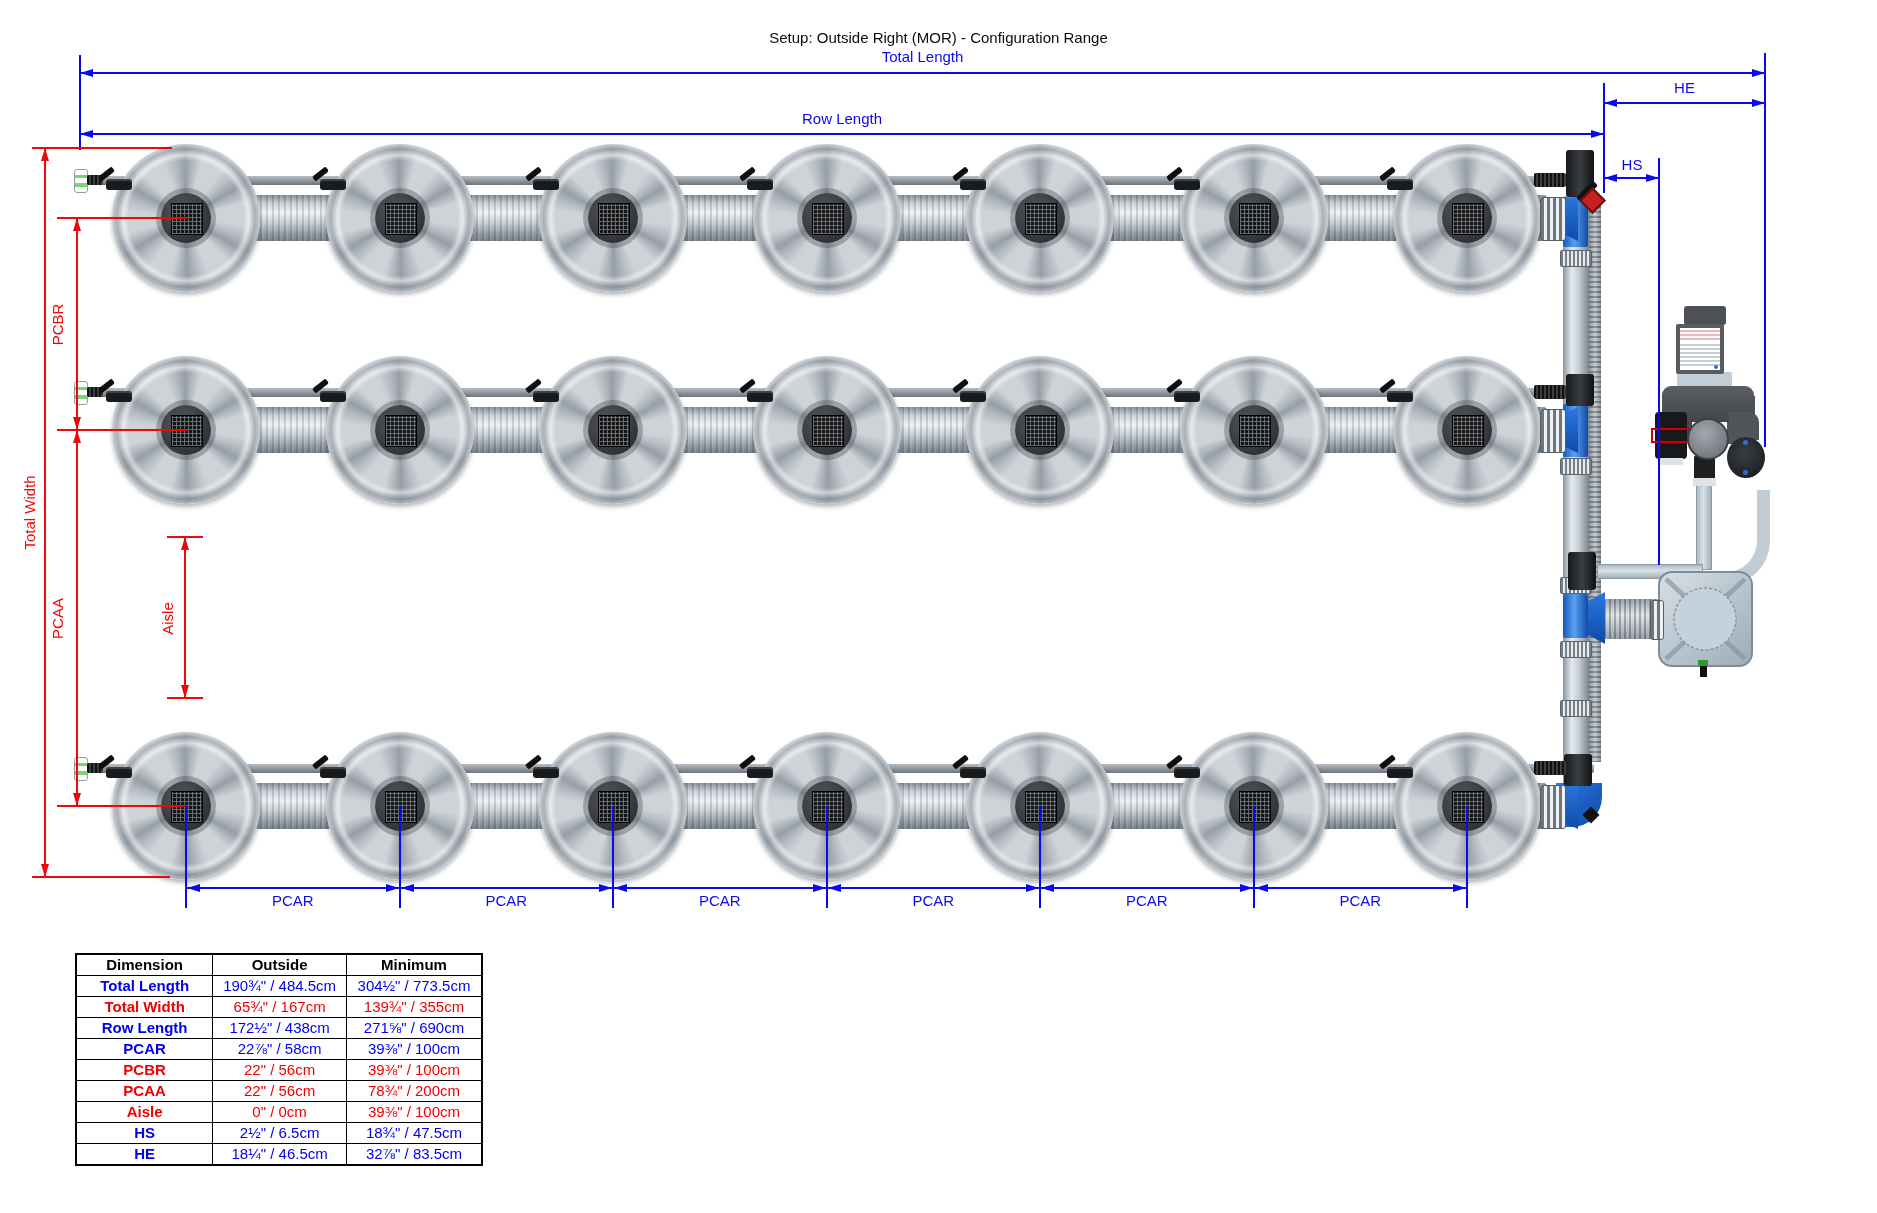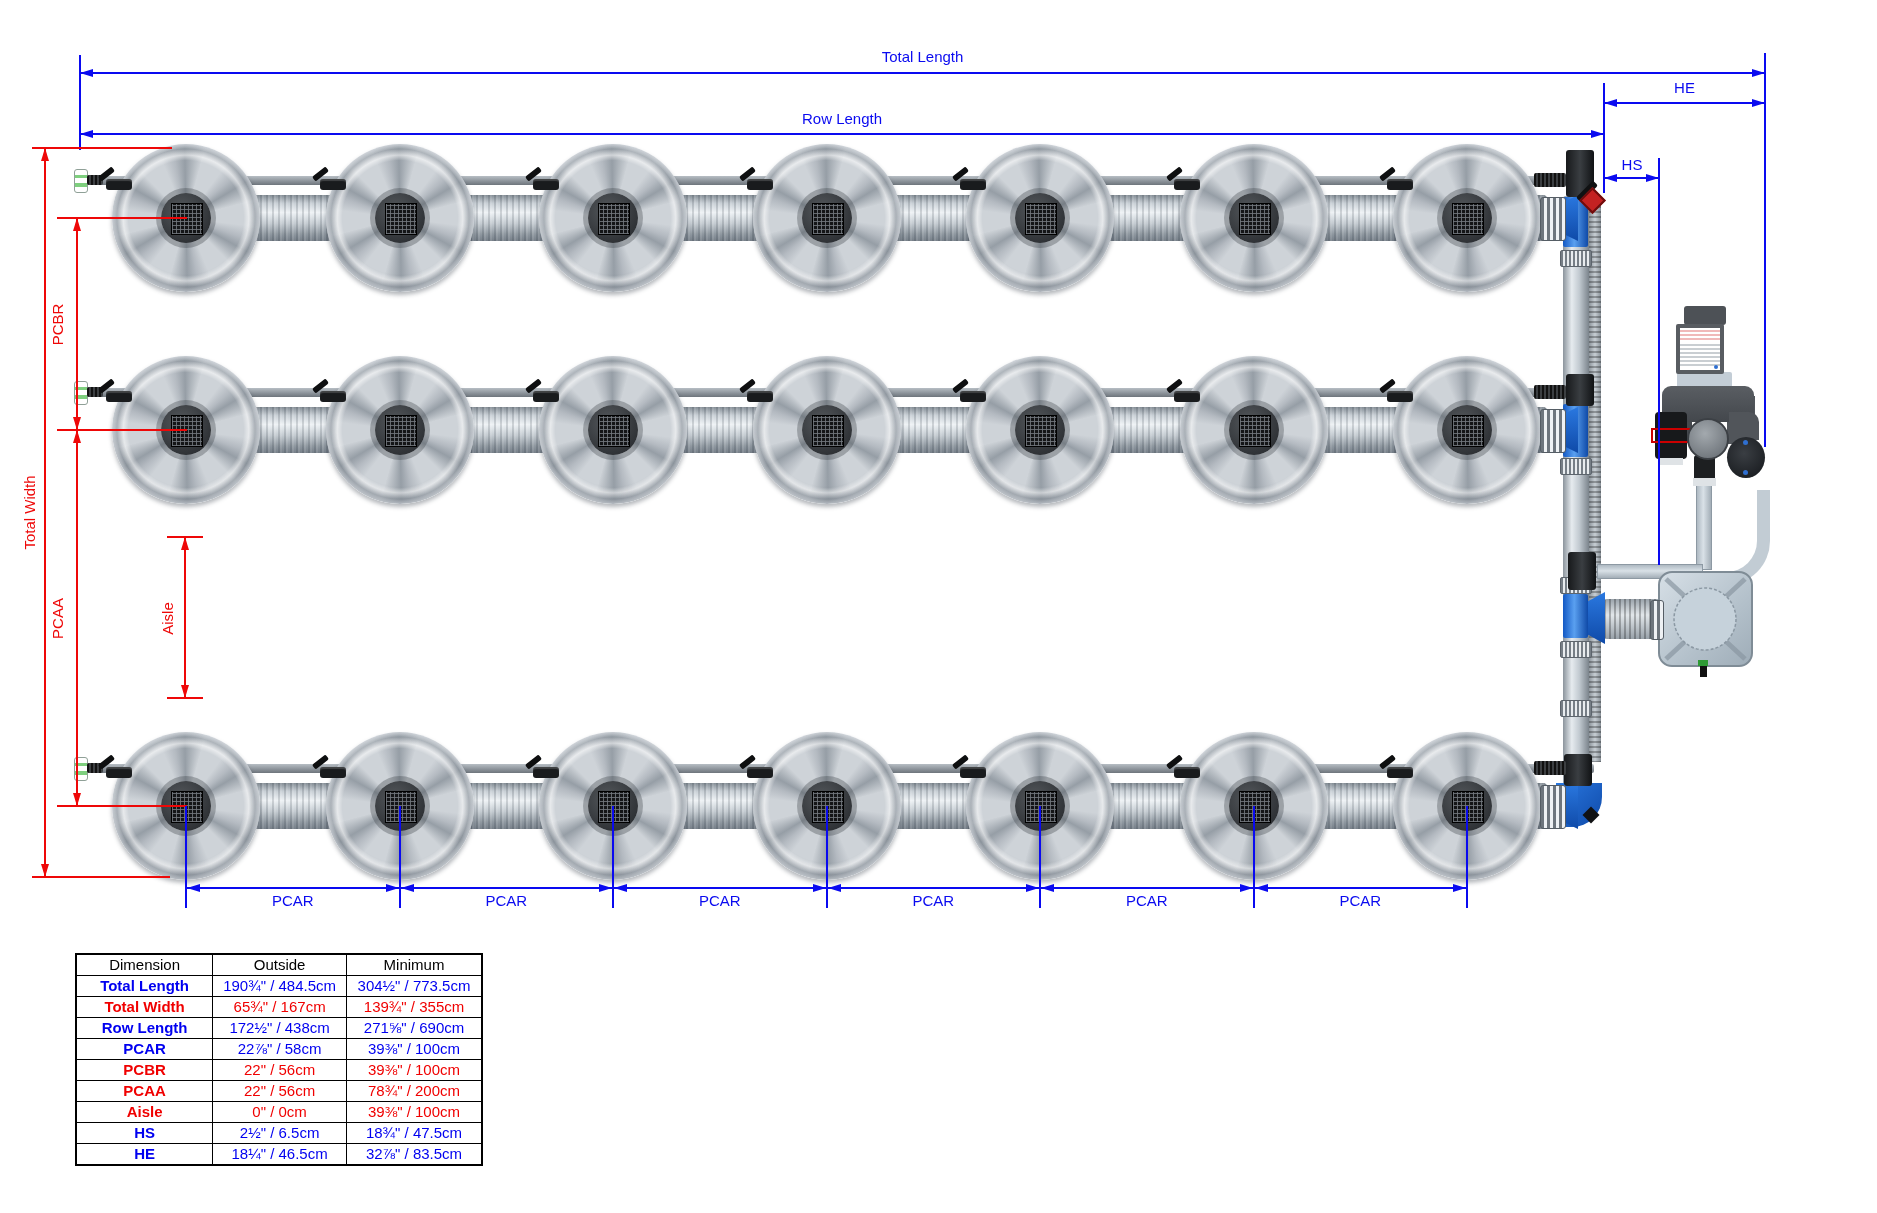--- a/index.html
+++ b/index.html
@@ -71,27 +71,28 @@
 
   
   #dims-table{position:absolute;left:75px;top:953px;width:408px;border-collapse:collapse;z-index:45;
      font-size:15px;}
   #dims-table td,#dims-table th{border:1px solid #000;text-align:center;padding:0;height:20px;line-height:20px;
      font-weight:400;}
   #dims-table{border:2px solid #000;}
   #dims-table .dimname{font-weight:700;}
   #dims-table .blue{color:#0000f0;}
   #dims-table .red{color:#f00000;}
-  #dims-table th{font-weight:400;color:#000;}
+  #dims-table th{font-weight:700;color:#000;}
 </style>
 </head>
 <body>
 
 <div id="canvas">
 
+  <div class="subtitle">Setup: Outside Right (MOR) - Configuration Range</div>
 
   <div id="gen-layer" style="left:0;top:0;width:1877px;height:1213px;">
       <div class="feed-pipe" style="position: absolute; left: 88px; top: 175.5px; width: 1506px;"></div>
       <div class="return-pipe" style="position: absolute; left: 170px; top: 195px; width: 1378px;"></div>
       <div class="cap-fitting" style="position: absolute; left: 74px; top: 169px;"></div>
       <div class="black-stub" style="position: absolute; left: 87px; top: 175px; width: 16px; height: 10px; z-index: 3;"></div>
       <div class="pot" style="position: absolute; left: 112px; top: 144px;"></div>
       <div style="position: absolute; left: 100px; top: 172px; width: 34px; height: 18px; z-index: 6;">
         <div class="drip-body" style="position: absolute; left: 6px; top: 7px; width: 26px; height: 11px;"></div>
         <div class="drip-handle" style="position: absolute;"></div>

